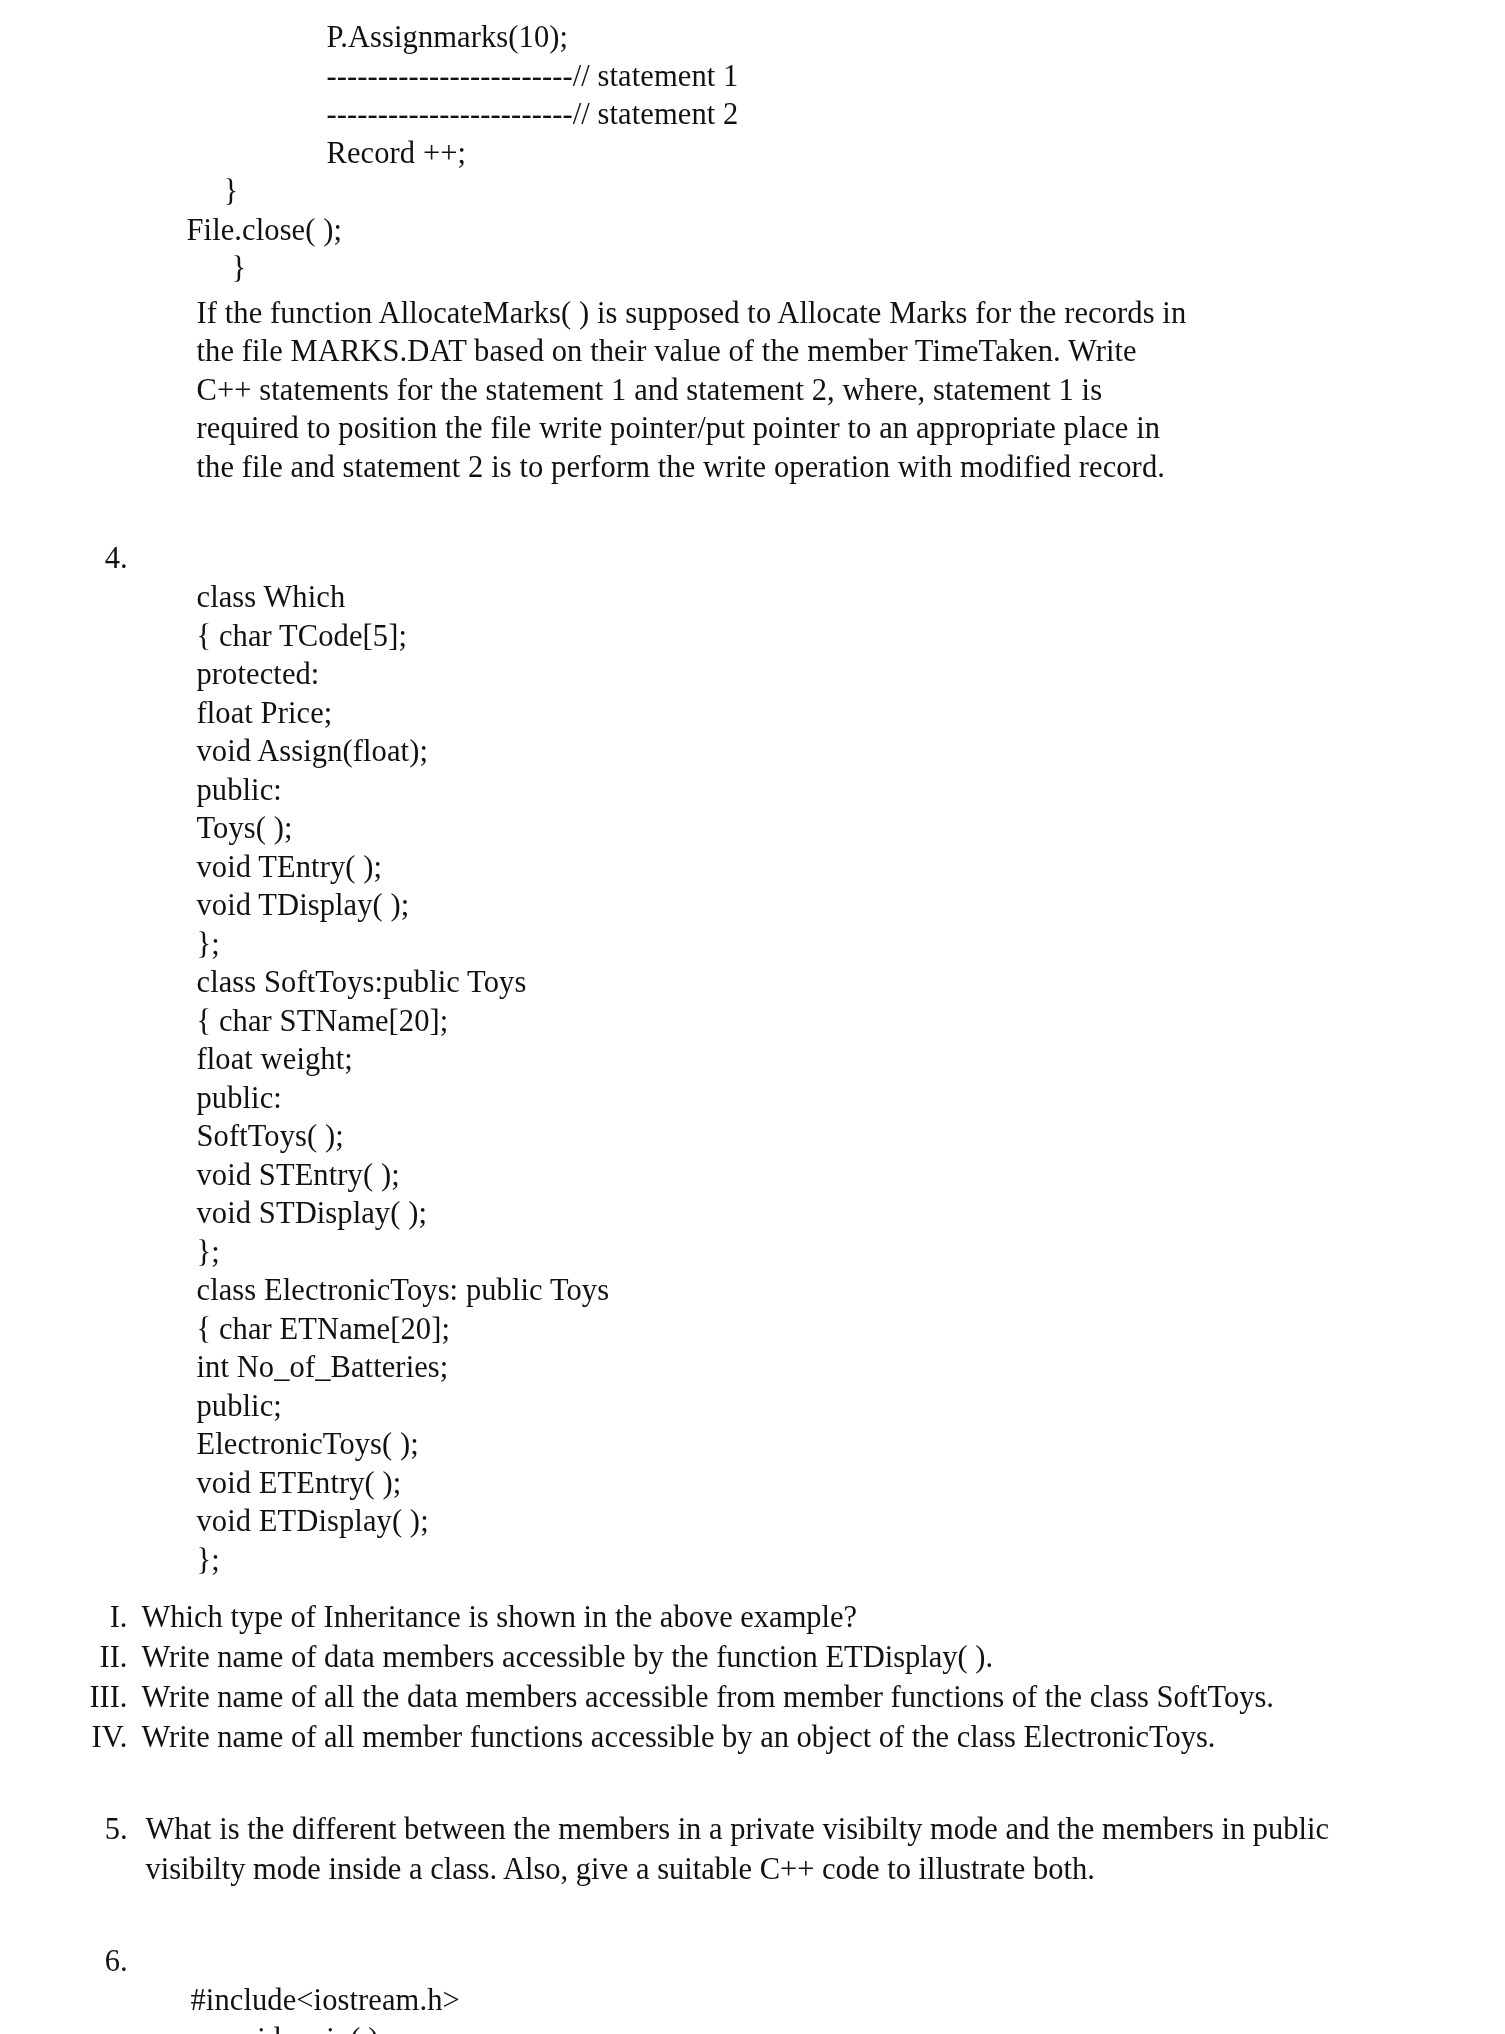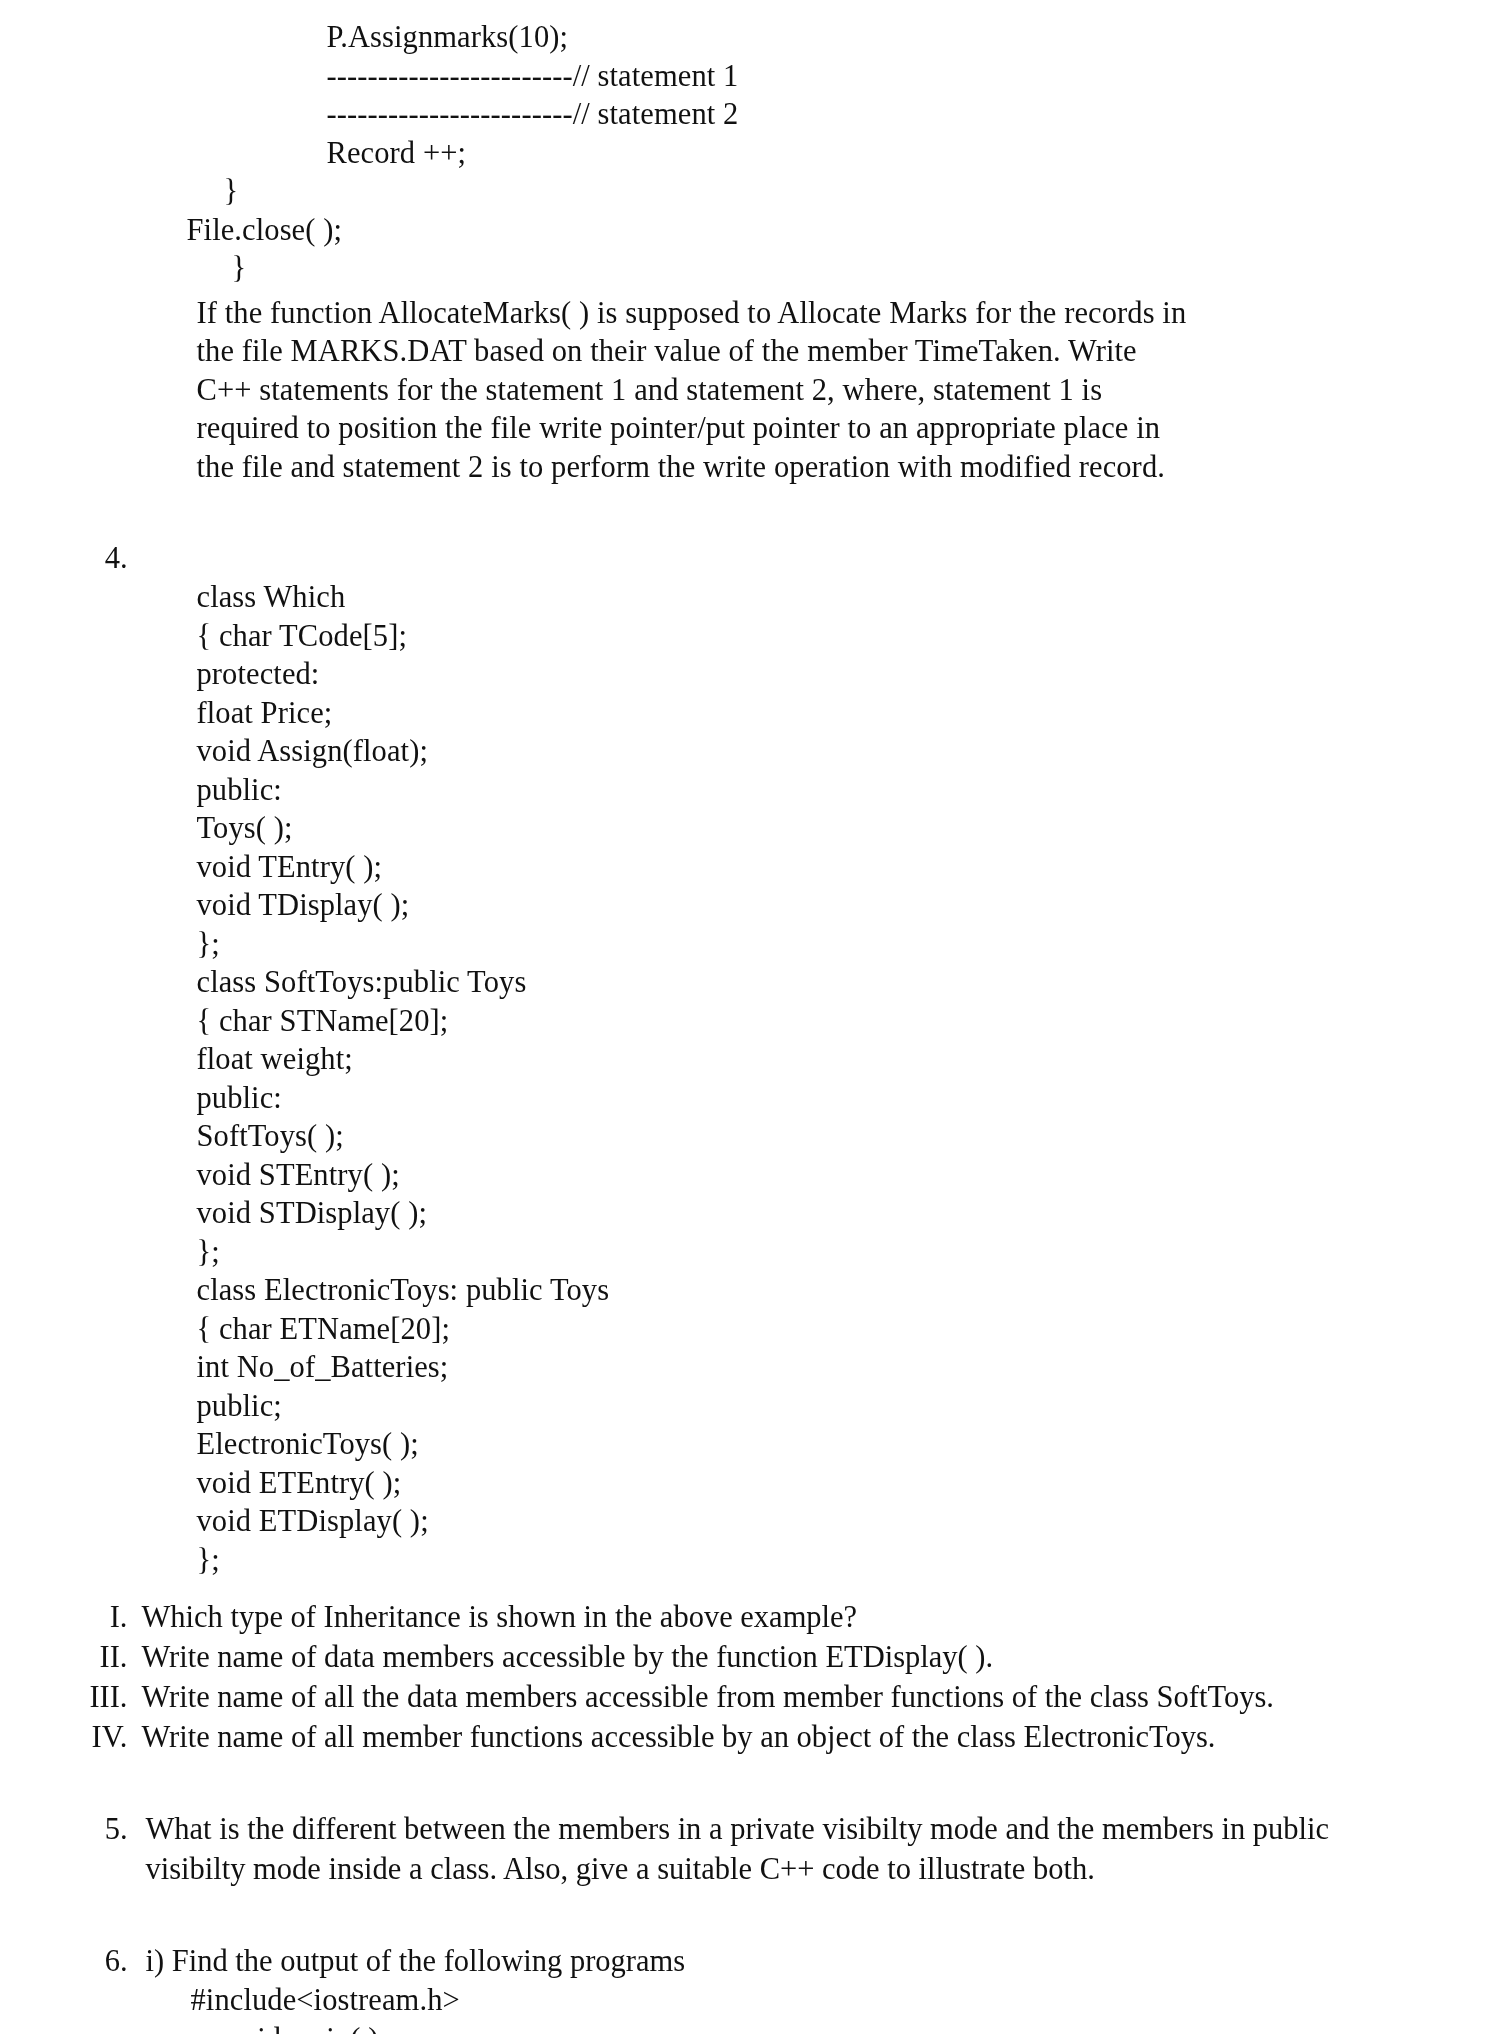--- a/index.html
+++ b/index.html
@@ -180,23 +180,20 @@
         <span class="ln">What is the different between the members in a private visibilty mode and the members in public</span>
         <span class="ln">visibilty mode inside a class. Also, give a suitable C++ code to illustrate both.</span>
       </div>
       <div class="marks lower">[2]</div>
     </div>
 
     <div class="spacer-lg"></div>
 
     <div class="qrow">
       <div class="qnum">6.</div>
-      <div class="qbody">
-        <span class="ln">i) Find the output of the following programs</span>
-      </div>
       <div class="marks">[3]</div>
     </div>
 
     <div>
       <div class="line ind-codeblk" style="padding-left:107px;">#include&lt;iostream.h&gt;</div>
       <div class="line ind-codeblk" style="padding-left:143px;">void main( )</div>
 
     </div>
 
   </div>

